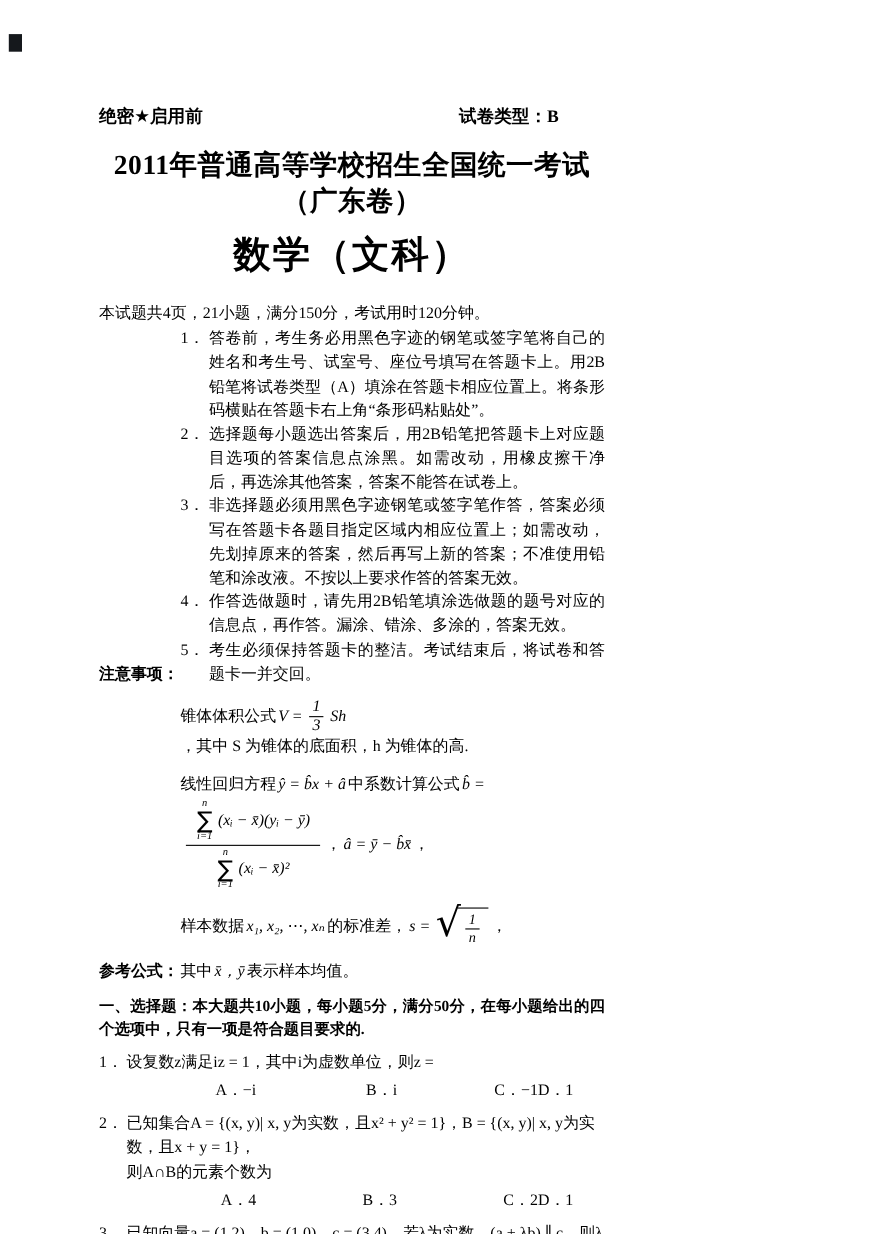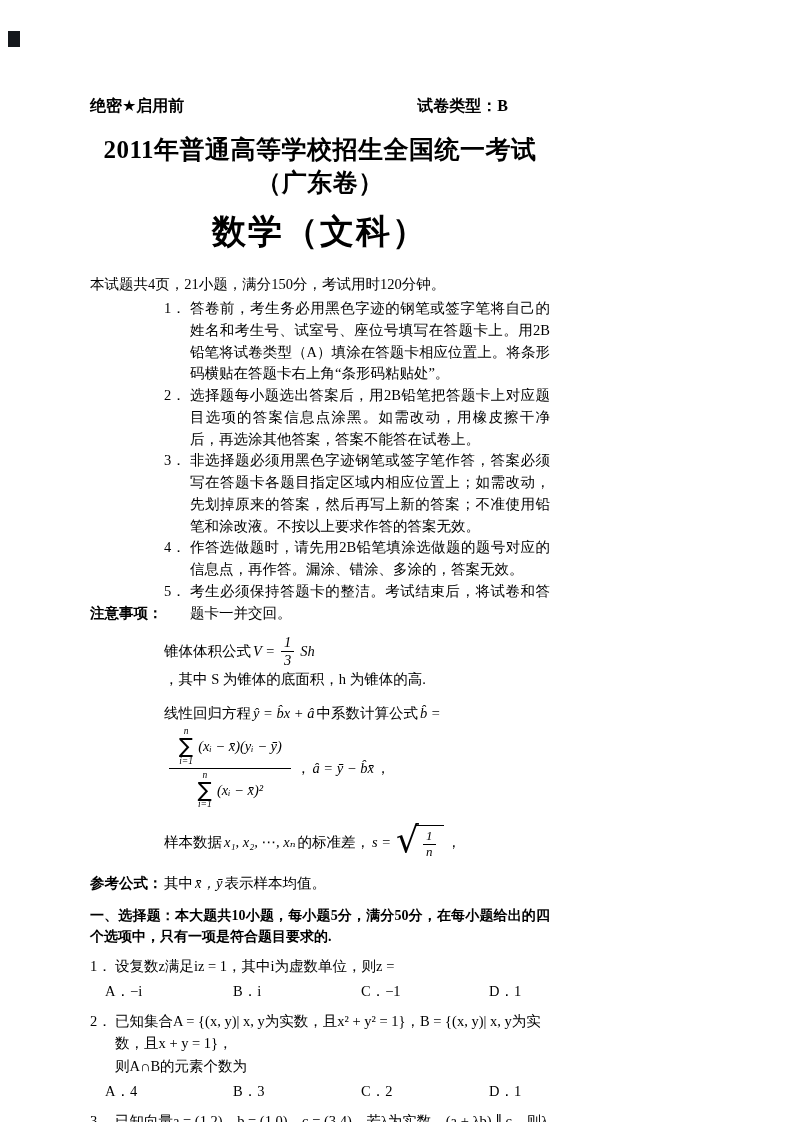--- a/index.html
+++ b/index.html
@@ -42,21 +42,21 @@
   .bigfrac .bnum { border-bottom:1.3px solid #000; }
   .sqrt { display:inline-flex; align-items:center; margin:0 3px; }
   .sqrt .rad { font-size:36px; line-height:0.8; font-family:"DejaVu Sans",sans-serif; margin-right:-3px; transform:translateY(-2px); }
   .sqrt .radicand { border-top:1.4px solid #000; display:inline-flex; align-items:center; padding:3px 4px 0 3px; }
   .sqrt .frac { font-size:13px; }
   .section-heading { font-size:14px; font-weight:bold; margin-top:10px; line-height:1.55; text-align:justify; }
   .question { margin-top:7px; font-size:14.5px; line-height:1.55; }
   .q-line { display:flex; }
   .q-num { width:25px; flex-shrink:0; }
   .q-text { flex:1; }
-  .q-options { display:flex; margin-left:15px; margin-top:3px; }
+  .q-options { display:flex; margin-left:15px; margin-top:3px;text-align:right; }
   .opt { width:128px; }
   .opt:last-child { width:auto; }
   .footer { margin-top:auto; text-align:center; font-size:11.5px; color:#1a1a1a; }
   .footer span { margin:0 3px; }
 </style>
 </head>
 <body>
 
 <div class="artifact"></div>
 

